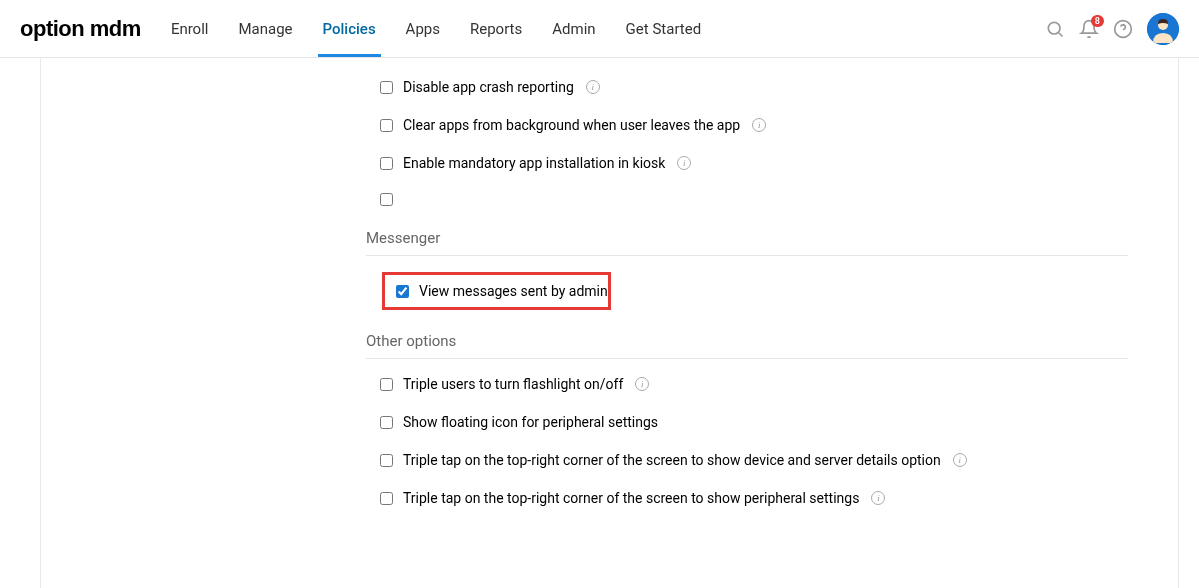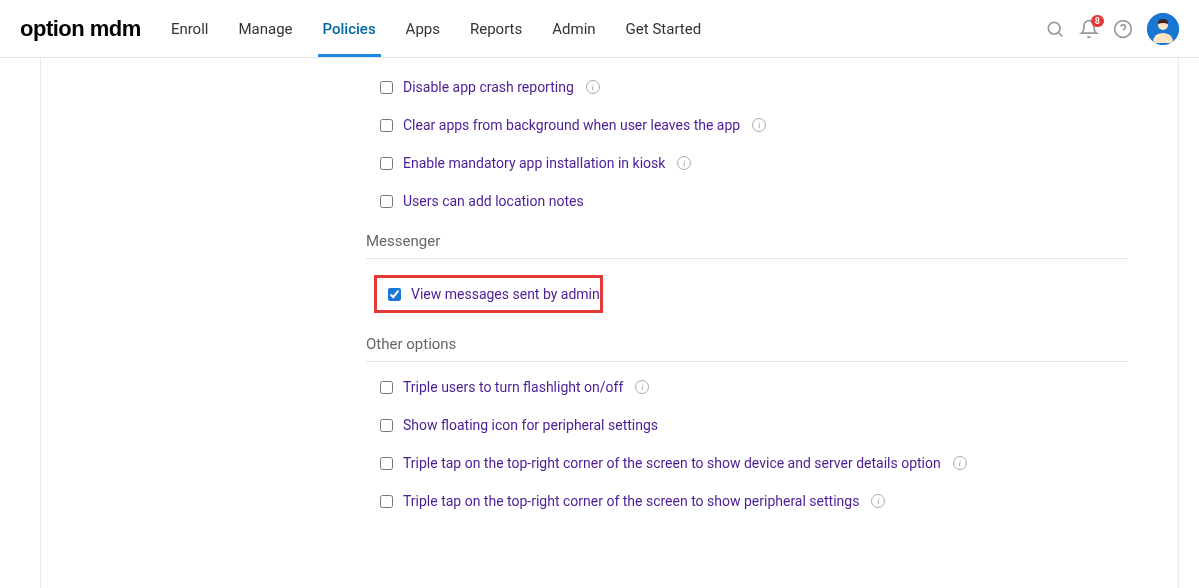--- a/index.html
+++ b/index.html
@@ -142,21 +142,21 @@
     
     .setting-row input[type="checkbox"] {
       width: 13px;
       height: 13px;
       cursor: pointer;
       accent-color: #1976d2;
     }
     
     .setting-label {
       font-size: 14px;
-      color: #4c1d95;
+      color: #000000;
       cursor: pointer;
     }
     
     .info-icon {
       display: inline-flex;
       align-items: center;
       justify-content: center;
       width: 14px;
       height: 14px;
       border-radius: 50%;
@@ -165,21 +165,21 @@
       font-size: 9px;
       font-style: italic;
       font-family: Georgia, serif;
       margin-left: 2px;
       cursor: pointer;
     }
     
     .highlighted-row {
       border: 3px solid #e53935;
       padding: 8px 0 8px 11px;
-      margin-left: 8px;
+      margin-left: 16px;
       display: inline-flex;
       min-width: 215px;
     }
     
     .highlighted-row .setting-row {
       padding: 0;
     }
   </style>
 </head>
 <body>
@@ -245,21 +245,20 @@
 
       <div class="setting-row">
         <input type="checkbox" style="">
         <span class="setting-label">Enable mandatory app installation in kiosk</span>
         <span class="info-icon">i</span>
       </div>
 
 
       <div class="setting-row">
         <input type="checkbox" style="">
-        <span class="setting-label">Users can add location notes</span>
       </div>
 
       <div class="section-header">Messenger</div>
 
       <div style="padding: 10px 0 10px 0;">
         <div class="highlighted-row">
           <div class="setting-row">
             <input type="checkbox" checked="" style="">
             <span class="setting-label">View messages sent by admin</span>
           </div>

